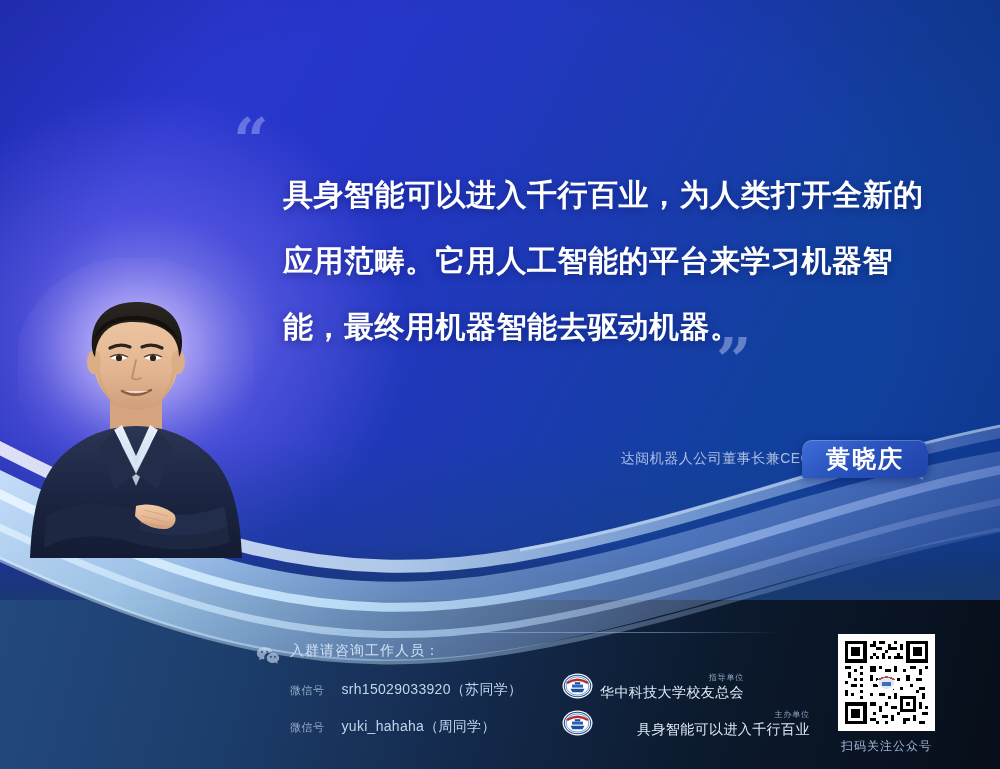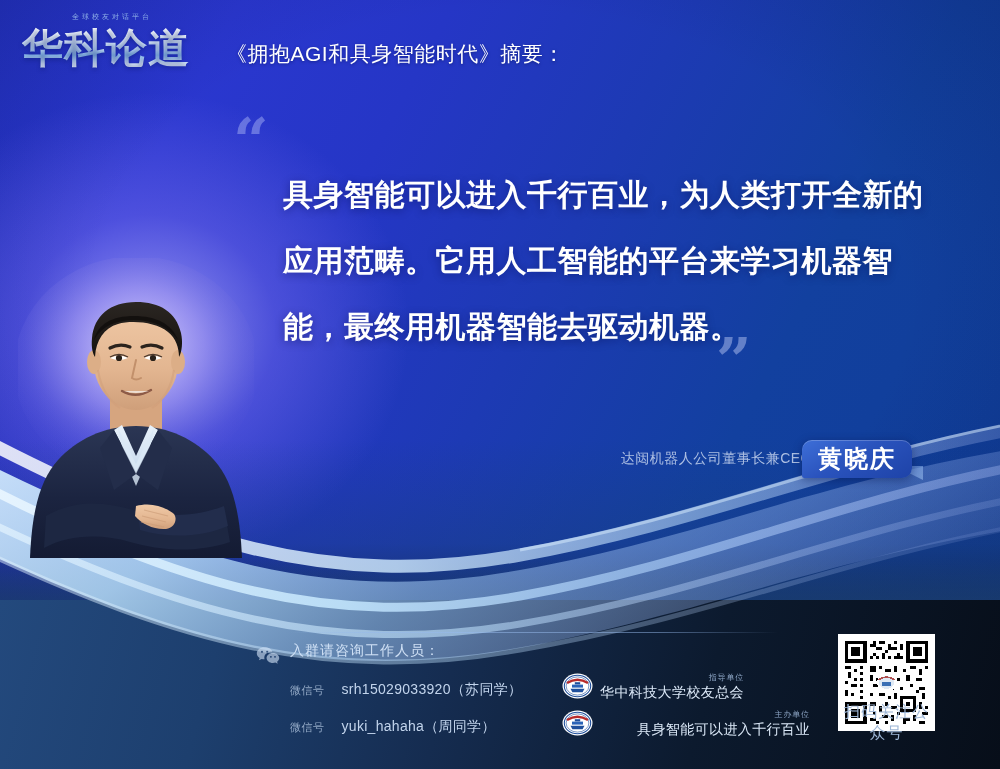--- a/index.html
+++ b/index.html
@@ -90,21 +90,21 @@
   }
 
   
   .attrib-role{
     position:absolute;right:188px;top:450px;
     font-size:14px;color:#b9c9e8;letter-spacing:.5px;white-space:nowrap;
     opacity:.92;
   }
   .name-badge{
     position:absolute;left:802px;top:440px;
-    width:110px;height:38px;
+    width:126px;height:38px;
     display:flex;align-items:center;justify-content:center;
     background:linear-gradient(150deg,#3e6fd8 0%, #2a53bd 45%, #1e43a8 100%);
     border-radius:10px 10px 10px 2px;
     box-shadow:0 2px 10px rgba(0,15,70,.4), inset 0 1px 0 rgba(255,255,255,.22);
   }
   .name-badge span{
     font-size:24px;font-weight:bold;color:#fff;letter-spacing:2px;
   }
   .badge-tail{
     position:absolute;left:895px;top:466px;
@@ -141,22 +141,22 @@
   .org .kicker{font-size:8px;color:#8ea6c6;letter-spacing:.8px;margin-bottom:3px;}
   .org .oname{font-size:14px;color:#dce9f8;letter-spacing:.4px;white-space:nowrap;}
 
   
   .qr-box{
     position:absolute;left:838px;top:634px;
     width:97px;height:97px;background:#fff;padding:4px;box-sizing:border-box;
   }
   .qr-box svg{display:block;}
   .qr-cap{
-    position:absolute;left:838px;top:702px;width:97px;
-    text-align:center;font-size:16px;color:#9db6d6;letter-spacing:1px;
+    position:absolute;left:838px;top:738px;width:97px;
+    text-align:center;font-size:12px;color:#9db6d6;letter-spacing:1px;
   }
 </style>
 </head>
 <body>
 
 <div class="poster">
 
   <div class="bg-main"></div>
   <div class="bg-vig"></div>
   <div class="bg-fade"></div>
@@ -195,27 +195,20 @@
 
       <path d="M-20,38 C180,142 330,190 520,155 C700,123 840,60 1020,28" fill="none" stroke="url(#wg2)" stroke-width="13" stroke-linecap="round"></path>
       <path d="M-20,84 C180,186 330,230 520,196 C700,164 840,100 1020,66" fill="none" stroke="url(#wg1)" stroke-width="9" stroke-linecap="round"></path>
       <path d="M-20,118 C180,214 330,256 520,224 C700,194 840,132 1020,98" fill="none" stroke="url(#wg3)" stroke-width="7" stroke-linecap="round"></path>
       <path d="M-20,150 C180,244 330,284 520,250 C700,220 840,160 1020,126" fill="none" stroke="url(#wg3)" stroke-width="5" stroke-linecap="round" opacity=".7"></path>
 
       <path d="M520,150 C700,118 840,56 1020,22" fill="none" stroke="#dcefff" stroke-width="3" opacity=".5"></path>
     </svg>
   </div>
 
-  <div class="header">
-    <div class="logo-wrap">
-      <div class="logo-tag">全球校友对话平台</div>
-      <div class="logo-text">华科论道</div>
-    </div>
-    <div class="header-title">《拥抱AGI和具身智能时代》摘要：</div>
-  </div>
 
   <div class="portrait">
     <svg width="236" height="300" viewBox="0 0 236 300" xmlns="http://www.w3.org/2000/svg">
       <defs>
         <radialGradient id="halo" cx="0.5" cy="0.42" r="0.62">
           <stop offset="0%" stop-color="#e4ddff" stop-opacity=".95"></stop>
           <stop offset="45%" stop-color="#a69bf2" stop-opacity=".55"></stop>
           <stop offset="100%" stop-color="#3a3fd0" stop-opacity="0"></stop>
         </radialGradient>
         <linearGradient id="suit" x1="0" y1="0" x2="0" y2="1">

